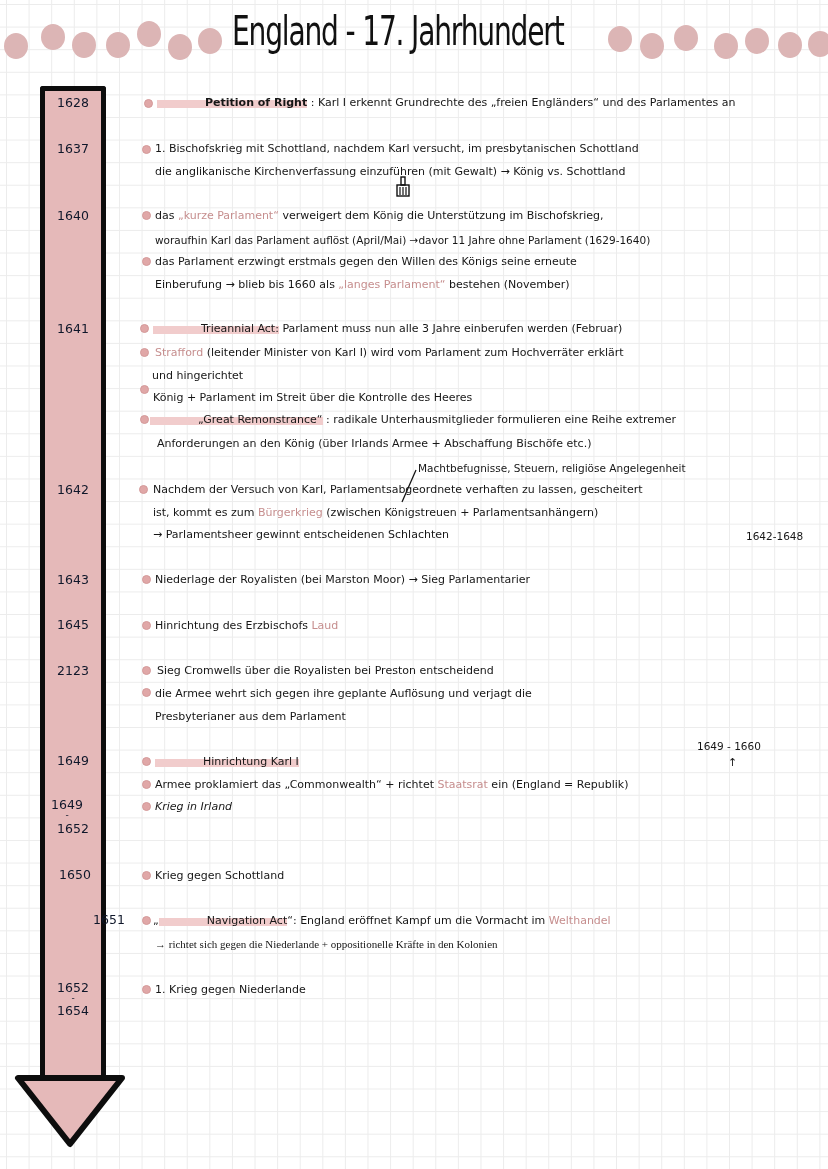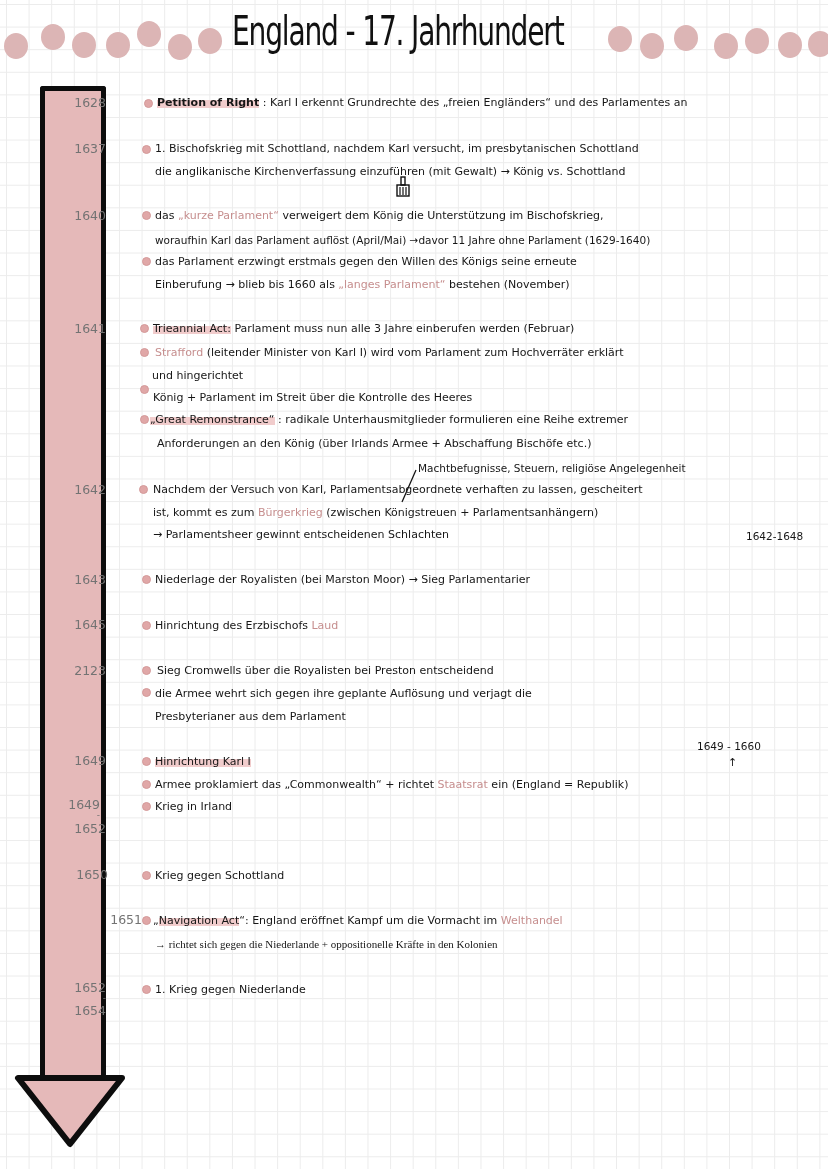--- a/index.html
+++ b/index.html
@@ -30,34 +30,35 @@
     background: #dcb5b5;
   }
   
   .bar {
     position: absolute; left: 40px; top: 86px; width: 56px; height: 1000px;
     background: #e5b9b9; border: 5px solid #0d0d0d; border-bottom: none;
     border-radius: 3px 3px 0 0;
   }
   .arrow-head { position: absolute; left: 14px; top: 1074px; }
   .year {
-    position: absolute; left: 40px; width: 66px; text-align: right;
-    font-size: 12.5px; color: #737373; line-height: 14px;
+    position: absolute; left: 40px; width: 66px; text-align: center;
+    font-size: 12.5px; color: #0f172a; line-height: 14px;
   }
   
   .line {
     position: absolute; font-size: 12.2px; white-space: nowrap; color: #161616;
     line-height: 16px;
   }
   .bullet {
     position: absolute; width: 7px; height: 7px; border-radius: 50%;
     background: #e0a7a7; border: 1px solid #d49a9a;
   }
   .hl {
     background: linear-gradient(to bottom, transparent 30%, #f1cccc 30%, #f1cccc 90%, transparent 90%);
+    padding-left: 48px;
   }
   .pink { color: #c68e8e; }
   .small { font-size: 11px; }
   .tiny { font-size: 10.5px; }
   .icon-pen { position: absolute; left: 394px; top: 176px; }
 </style>
 </head>
 <body>
 
 <div class="title">
@@ -176,21 +177,21 @@
 <div class="bullet" style="left:142px;top:757px;"></div>
 <div class="line small" style="left:155px;top:754px;">
   <span class="hl">Hinrichtung Karl I</span>
 </div>
 <div class="bullet" style="left:142px;top:780px;"></div>
 <div class="line small" style="left:155px;top:777px;">
   <span>Armee proklamiert das „Commonwealth“ + richtet </span><span class="pink">Staatsrat</span><span> ein (England = Republik)</span>
 </div>
 
 <div class="bullet" style="left:142px;top:802px;"></div>
-<div class="line small" style="left:155px;top:799px;">Krieg in Irland</div>
+<div class="line small" style="left:155px;top:799px;font-style:italic;">Krieg in Irland</div>
 
 <div class="bullet" style="left:142px;top:871px;"></div>
 <div class="line small" style="left:155px;top:868px;">Krieg gegen Schottland</div>
 
 <div class="bullet" style="left:142px;top:916px;"></div>
 <div class="line small" style="left:153px;top:913px;">
   <span>„</span><span class="hl">Navigation Act</span><span>“: England eröffnet Kampf um die Vormacht im </span><span class="pink">Welthandel</span>
 </div>
 <div class="line small" style="left:155px;top:936px;font-family:Liberation Serif, serif;">→ richtet sich gegen die Niederlande + oppositionelle Kräfte in den Kolonien</div>
 

